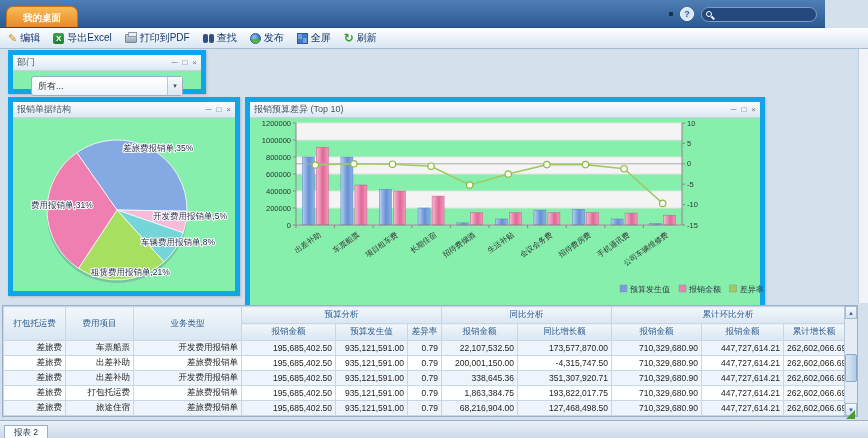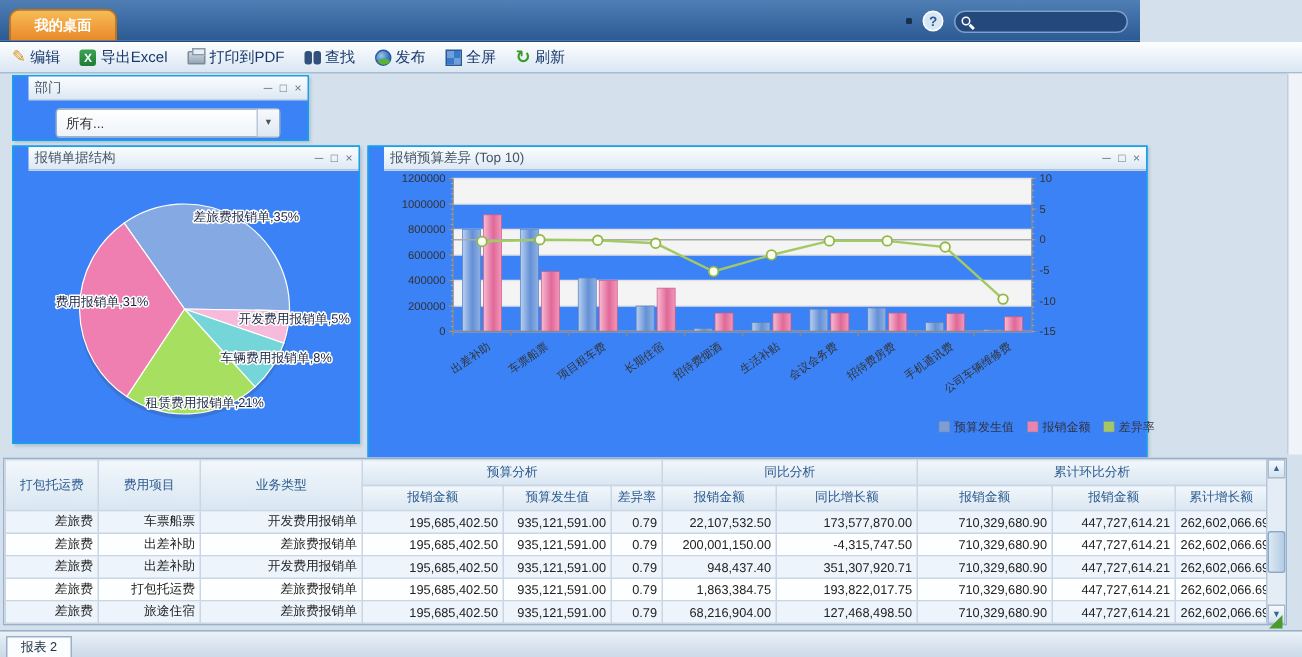--- a/index.html
+++ b/index.html
@@ -1,20 +1,20 @@
 <!DOCTYPE html>
 <html><head>
 <meta charset="utf-8">
 <style>
   * { margin:0; padding:0; box-sizing:border-box; }
   html,body { width:868px; height:438px; overflow:hidden;
     font-family:"Liberation Sans","DejaVu Sans",sans-serif; background:#d4e0ec; position:relative; }
 
   
-  .topbar { position:absolute; left:0; top:0; width:760px; height:28px;
+  .topbar { position:absolute; left:0; top:0; width:825px; height:28px;
     background:linear-gradient(#4f7fb5,#2c5a94); border-bottom:1px solid #1f4a80; }
   .tab { position:absolute; bottom:0; height:21px; border-radius:7px 7px 0 0;
     font-size:9.5px; font-weight:bold; text-align:center; line-height:21px; padding:0 12px; cursor:default; }
   .tab-orange { left:6px; width:72px; background:linear-gradient(#f8bc55,#e8892a);
     border:1px solid #c9720f; border-bottom:none; color:#fff; }
   .tab-active { left:82px; width:92px; height:23px; line-height:23px;
     background:linear-gradient(#eef5fb,#c4d8ec); border:1px solid #8fb0d0; border-bottom:none; color:#17406e; }
   .topbar-right { position:absolute; right:8px; top:6px; height:16px; display:flex; align-items:center; gap:7px; }
   .menu-dot { width:4px; height:4px; background:#15304f; border-radius:1px; }
   .help-circ { width:14px; height:14px; border-radius:50%; background:#d9e7f4; border:1px solid #fff;
@@ -39,21 +39,21 @@
   .ic-printer::before { content:""; position:absolute; left:2px; top:-3px; width:7px; height:3px; background:#e8eef4; border:1px solid #8a9aaa; }
   .ic-binoc { width:5px; height:9px; background:#31507c; border-radius:2px; box-shadow:6px 0 0 #31507c; margin-right:6px; }
   .ic-globe { width:11px; height:11px; border-radius:50%;
     background:radial-gradient(circle at 35% 35%, #9cc4ec, #3a78c8 60%, #2a5a9a); border:1px solid #2a5a9a; position:relative; }
   .ic-globe::after { content:""; position:absolute; left:1px; top:5px; width:8px; height:4px; background:#57b33a; border-radius:50%; }
   .ic-grid4 { width:11px; height:11px;
     background:conic-gradient(#3a78c8 0 25%, #6fa0dc 0 50%, #3a78c8 0 75%, #6fa0dc 0); border:1px solid #2a5a9a; }
   .ic-refresh { color:#3a9a2a; font-size:12px; font-weight:bold; line-height:11px; }
 
   
-  .panel { position:absolute; background:#3b82f6; border:1px solid #0ea5e9; box-shadow:1px 1px 2px rgba(60,80,110,.25);padding-left:10px; }
+  .panel { position:absolute; background:#86efac; border:5px solid #0ea5e9; box-shadow:1px 1px 2px rgba(60,80,110,.25); }
   .ptitle { height:16px; background:linear-gradient(#fbfdfe,#dde8f3); border-bottom:1px solid #c4d2e2;
     font-size:9px; color:#445566; display:flex; align-items:center; padding:0 4px; }
   .wctrl { margin-left:auto; display:flex; gap:5px; font-size:8px; color:#667788; }
   .wctrl span { cursor:default; }
 
   #deptPanel { left:8px; top:50px; width:198px; height:44px; }
   .selectbox { position:relative; margin:5px 18px; height:20px; border:1px solid #9ab0c8; border-radius:3px;
     background:linear-gradient(#ffffff,#eef3f9); font-size:9px; color:#333; line-height:18px; padding-left:6px; }
   .selectbox .arrowbtn { position:absolute; right:0; top:0; width:15px; height:18px; border-left:1px solid #b8c8da;
     text-align:center; font-size:7px; color:#456; line-height:18px; background:linear-gradient(#f8fafc,#dde7f1); }
@@ -421,21 +421,21 @@
           <td class="num">447,727,614.21</td>
           <td class="num">262,602,066.69</td>
         </tr>
         <tr>
           <td class="txt">差旅费</td>
           <td class="txt">出差补助</td>
           <td class="txt">开发费用报销单</td>
           <td class="num">195,685,402.50</td>
           <td class="num">935,121,591.00</td>
           <td class="num">0.79</td>
-          <td class="num">948,437.40</td>
+          <td class="num">338,645.36</td>
           <td class="num">351,307,920.71</td>
           <td class="num">710,329,680.90</td>
           <td class="num">447,727,614.21</td>
           <td class="num">262,602,066.69</td>
         </tr>
         <tr>
           <td class="txt">差旅费</td>
           <td class="txt">打包托运费</td>
           <td class="txt">差旅费报销单</td>
           <td class="num">195,685,402.50</td>

